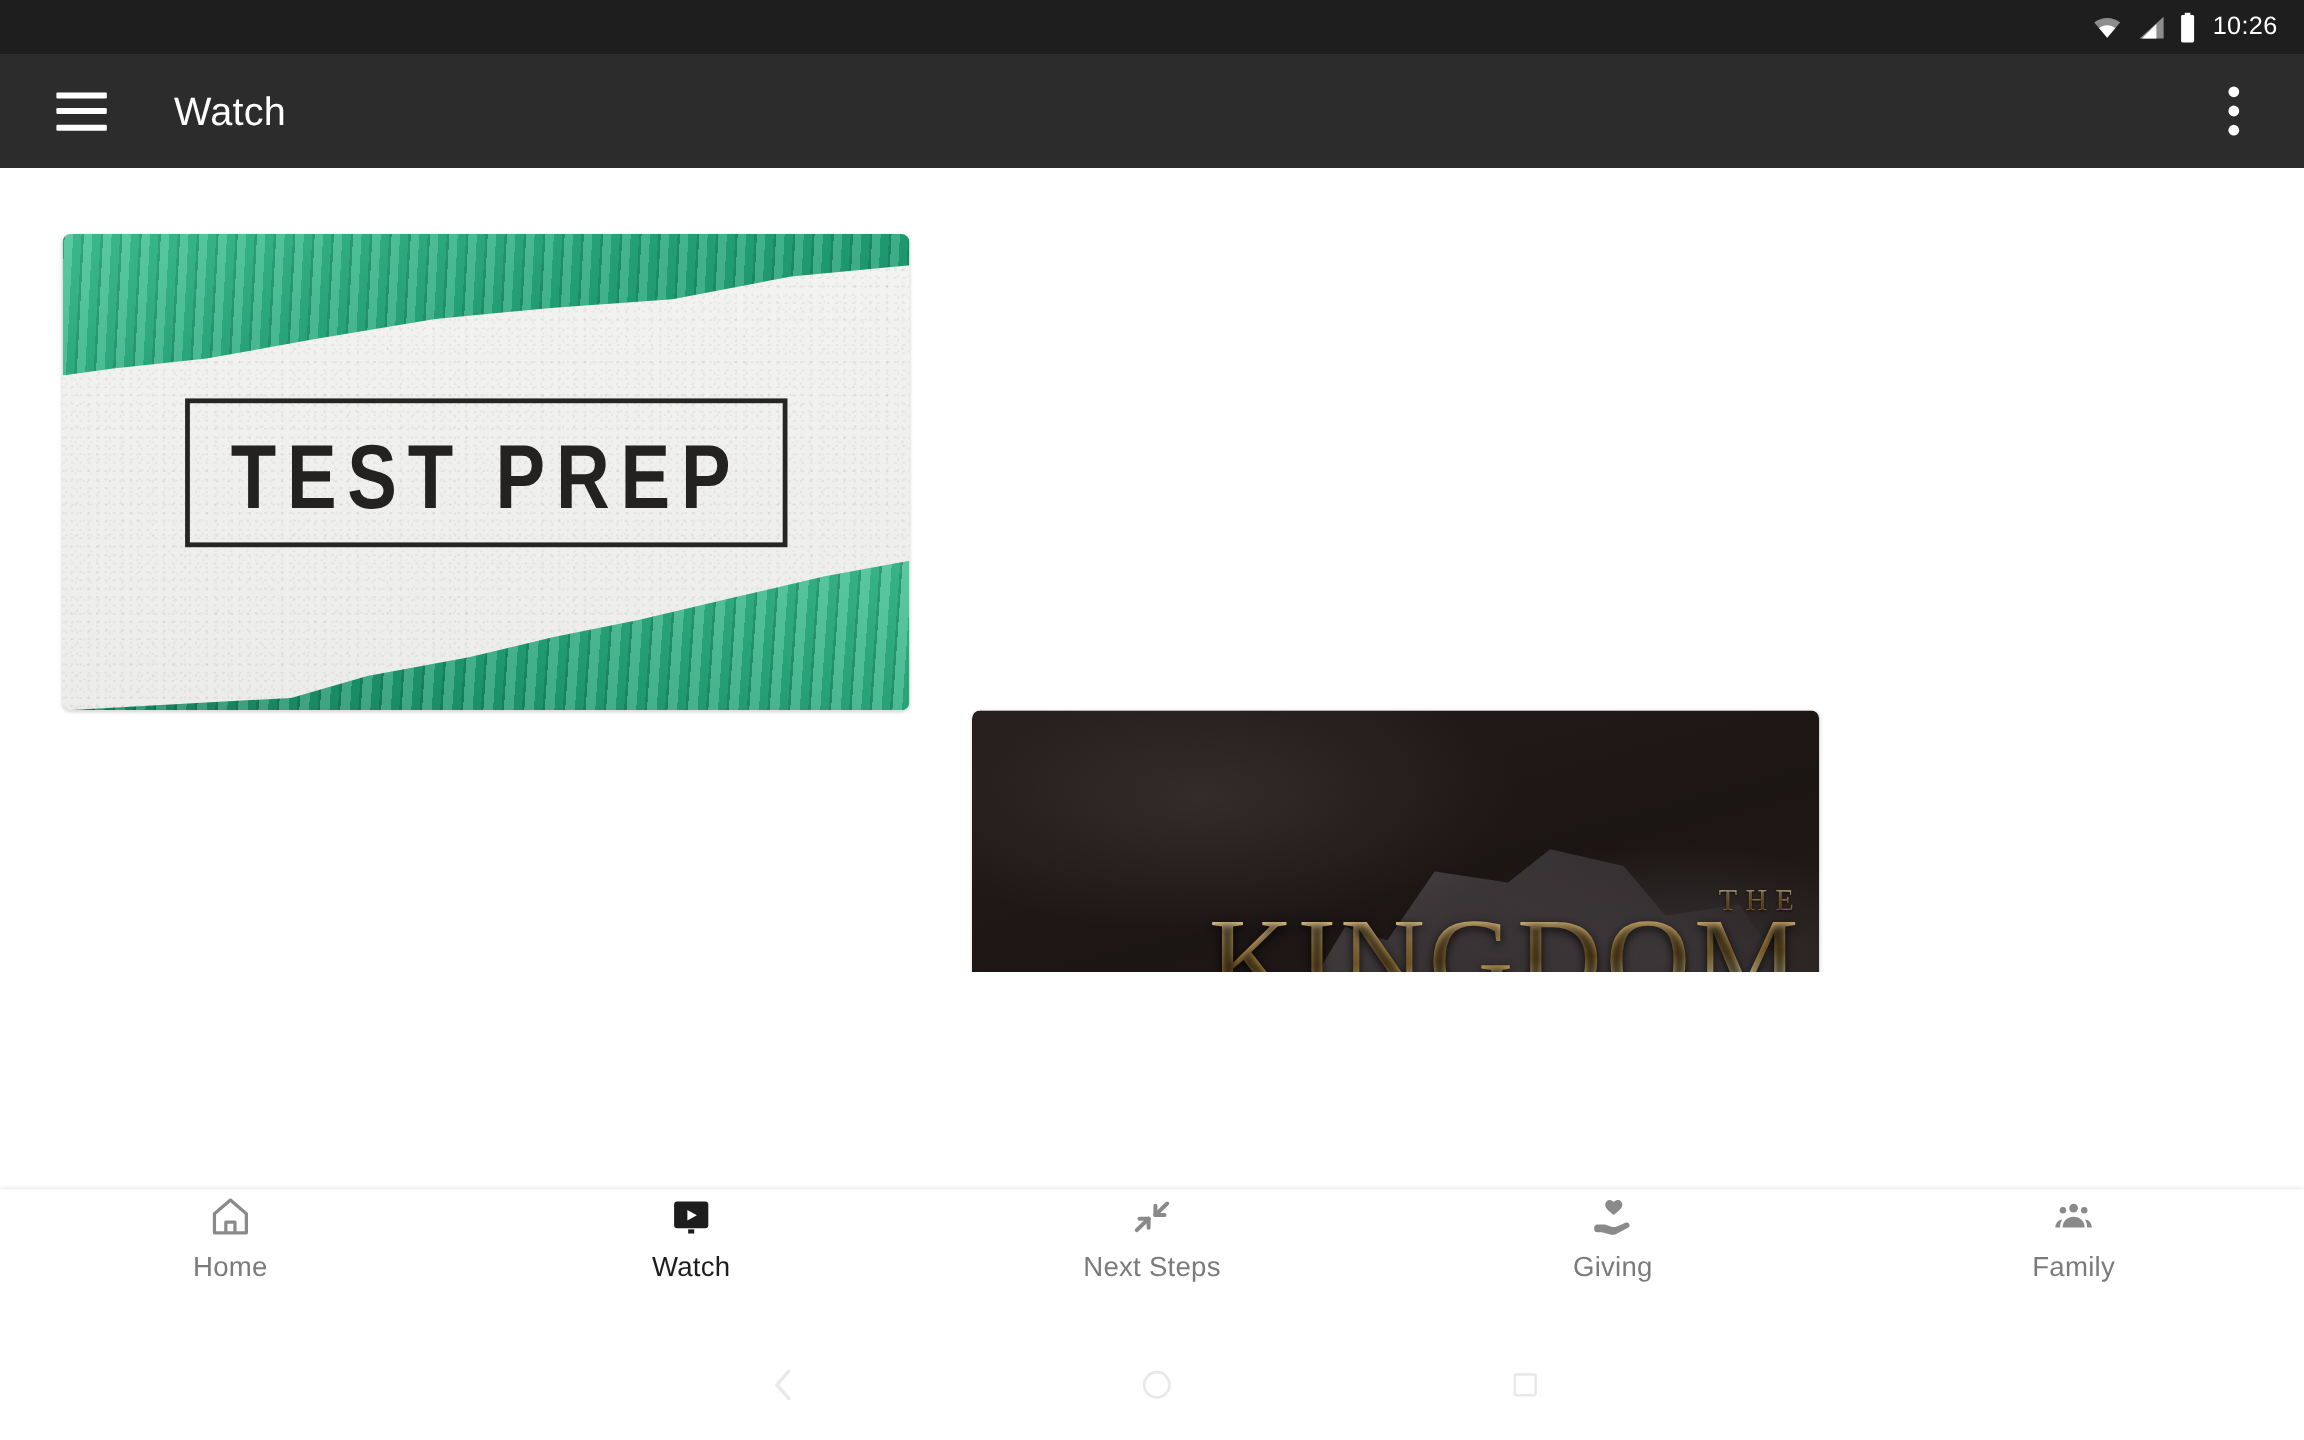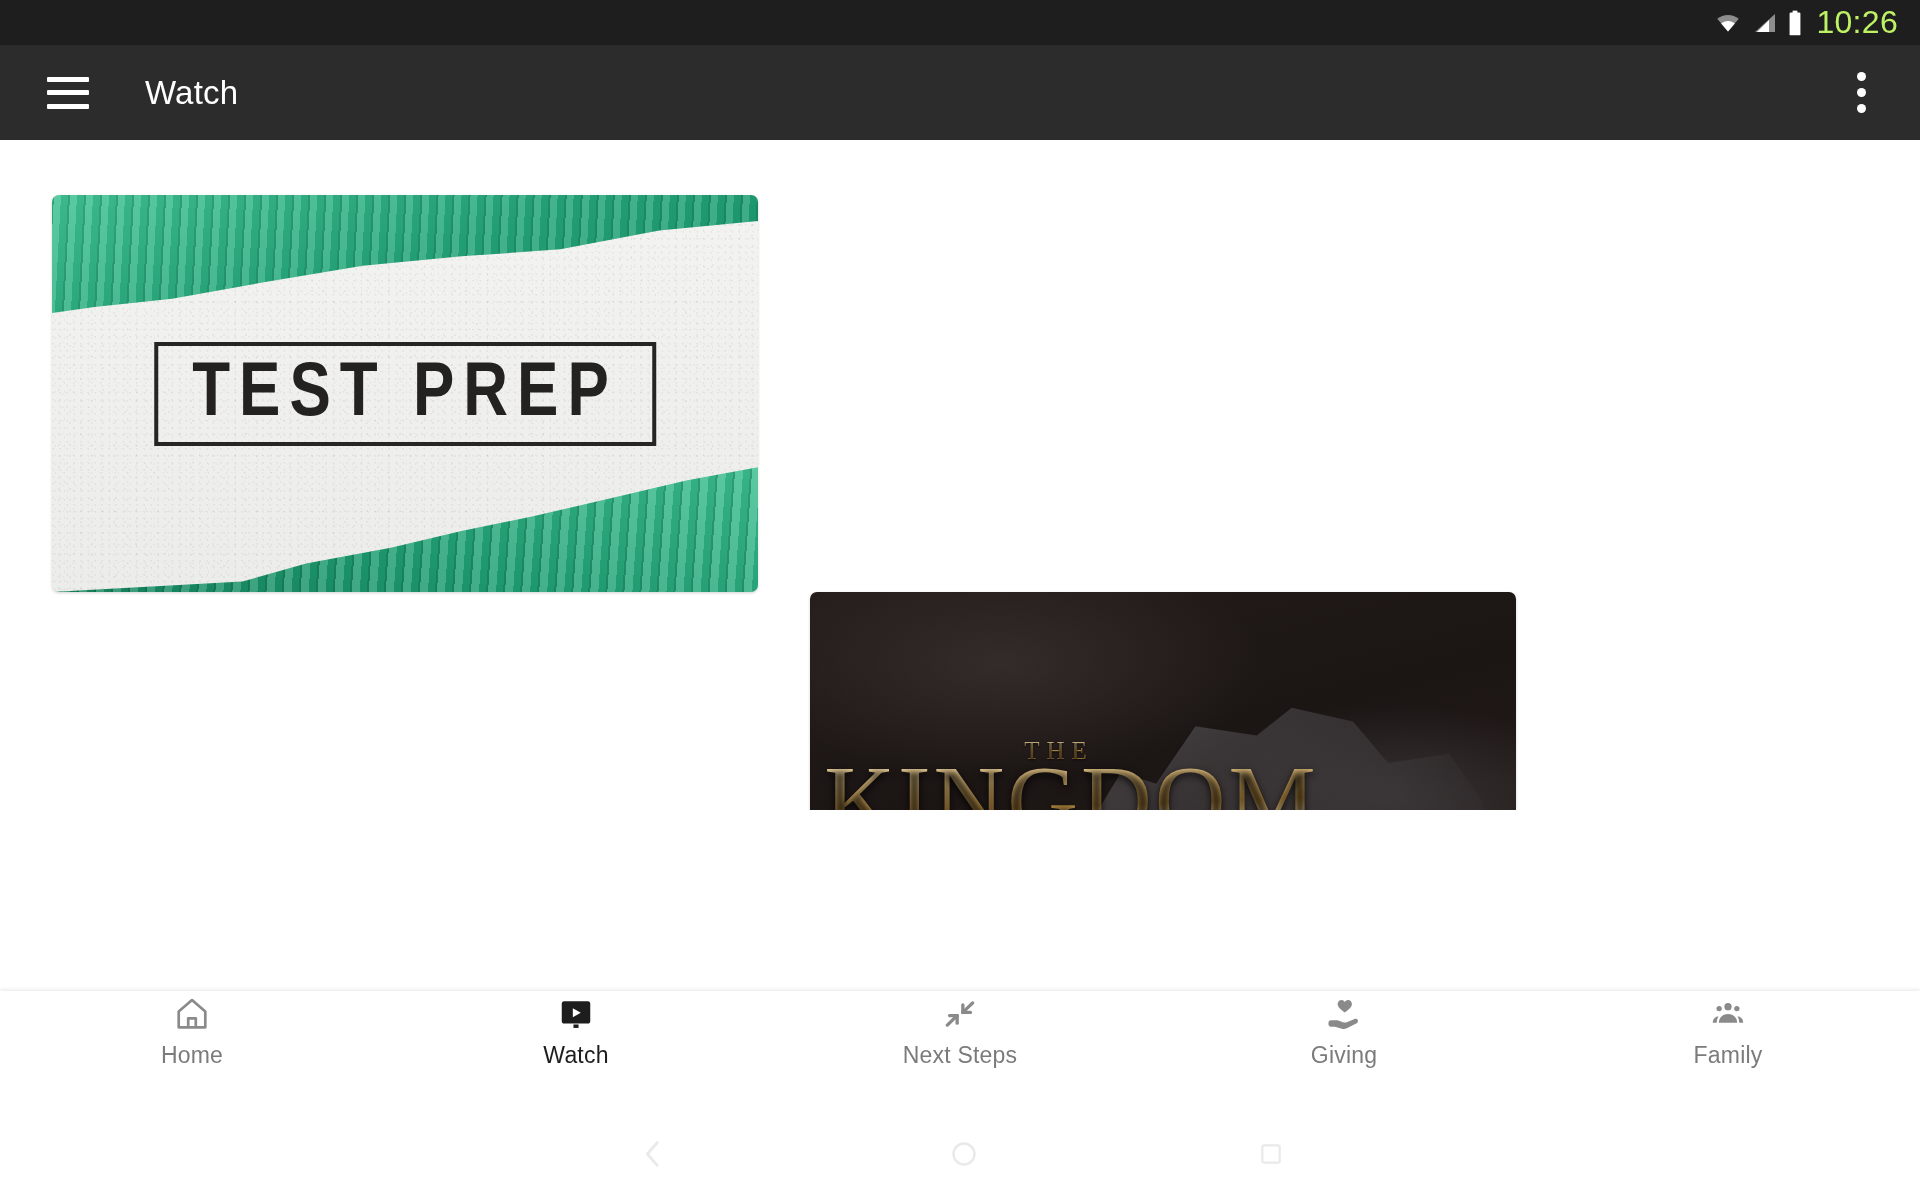--- a/index.html
+++ b/index.html
@@ -12,21 +12,21 @@
 
   
   .status-bar{
     position:absolute; top:0; left:0; width:1920px; height:45px;
     background:#1e1e1e;
     display:flex; align-items:center; justify-content:flex-end;
     padding-right:22px; gap:9px;
   }
   .sb-icon{ display:flex; align-items:center; }
   .status-time{
-    color:#bef264; font-size:32px; letter-spacing:.3px;
+    color:#ffffff; font-size:21px; letter-spacing:.3px;
     font-family:"Liberation Sans", sans-serif; line-height:1;
     padding-left:4px; padding-bottom:2px;
   }
 
   
   .app-bar{
     position:absolute; top:45px; left:0; width:1920px; height:95px;
     background:#2c2c2c;
     display:flex; align-items:center;
   }
@@ -80,21 +80,21 @@
   }
   .tp-green-bot{
     position:absolute; bottom:0; right:0; width:100%; height:130px;
     background:
       repeating-linear-gradient(94deg, rgba(0,0,0,.18) 0 2px, rgba(255,255,255,.16) 2px 10px, rgba(0,0,0,.06) 10px 17px),
       linear-gradient(200deg,#3cc091 0%,#1fa074 55%,#14855f 100%);
     clip-path:polygon(100% 100%,0 100%,27% 92%,36% 78%,48% 66%,58% 53%,68% 42%,79% 28%,90% 14%,100% 4%);
   }
   .tp-box{
     position:absolute; left:50%; top:50%; transform:translate(-50%,-50%);
-    border:4px solid #262524; padding:12px 34px 22px;
+    border:4px solid #262524; padding:32px 34px 22px;
     background:transparent;
   }
   .tp-text{
     font-family:"Liberation Sans", sans-serif;
     font-weight:700; font-size:62px; letter-spacing:9px;
     color:#232221; white-space:nowrap; line-height:1;
     transform:scaleY(1.22); transform-origin:center;
   }
 
   
@@ -107,21 +107,21 @@
     position:relative; overflow:hidden;
   }
   .kg-ruin{
     position:absolute; left:36%; top:28%; width:62%; height:58%;
     background:linear-gradient(150deg, rgba(150,148,155,.42), rgba(70,68,74,.18) 60%, transparent);
     clip-path:polygon(6% 52%,13% 30%,21% 35%,30% 10%,44% 14%,52% 2%,66% 8%,74% 26%,88% 22%,96% 44%,92% 66%,78% 74%,60% 70%,44% 80%,24% 76%,10% 68%);
     filter:blur(1px);
   }
   .kg-wrap{
     position:absolute; left:50%; top:50%; transform:translate(-50%,-48%);
-    text-align:left; width:96%;
+    text-align:right; width:96%;
   }
   .kg-the{
     font-family:"Liberation Serif", serif;
     font-size:25px; letter-spacing:7px; font-weight:400;
     background:linear-gradient(180deg,#f5e3b8,#c69a4e 48%,#8b6528);
     -webkit-background-clip:text; background-clip:text; color:transparent;
     margin-left:200px; margin-bottom:-14px; display:block;
     text-shadow:0 1px 2px rgba(0,0,0,.7);
   }
   .kg-main{

